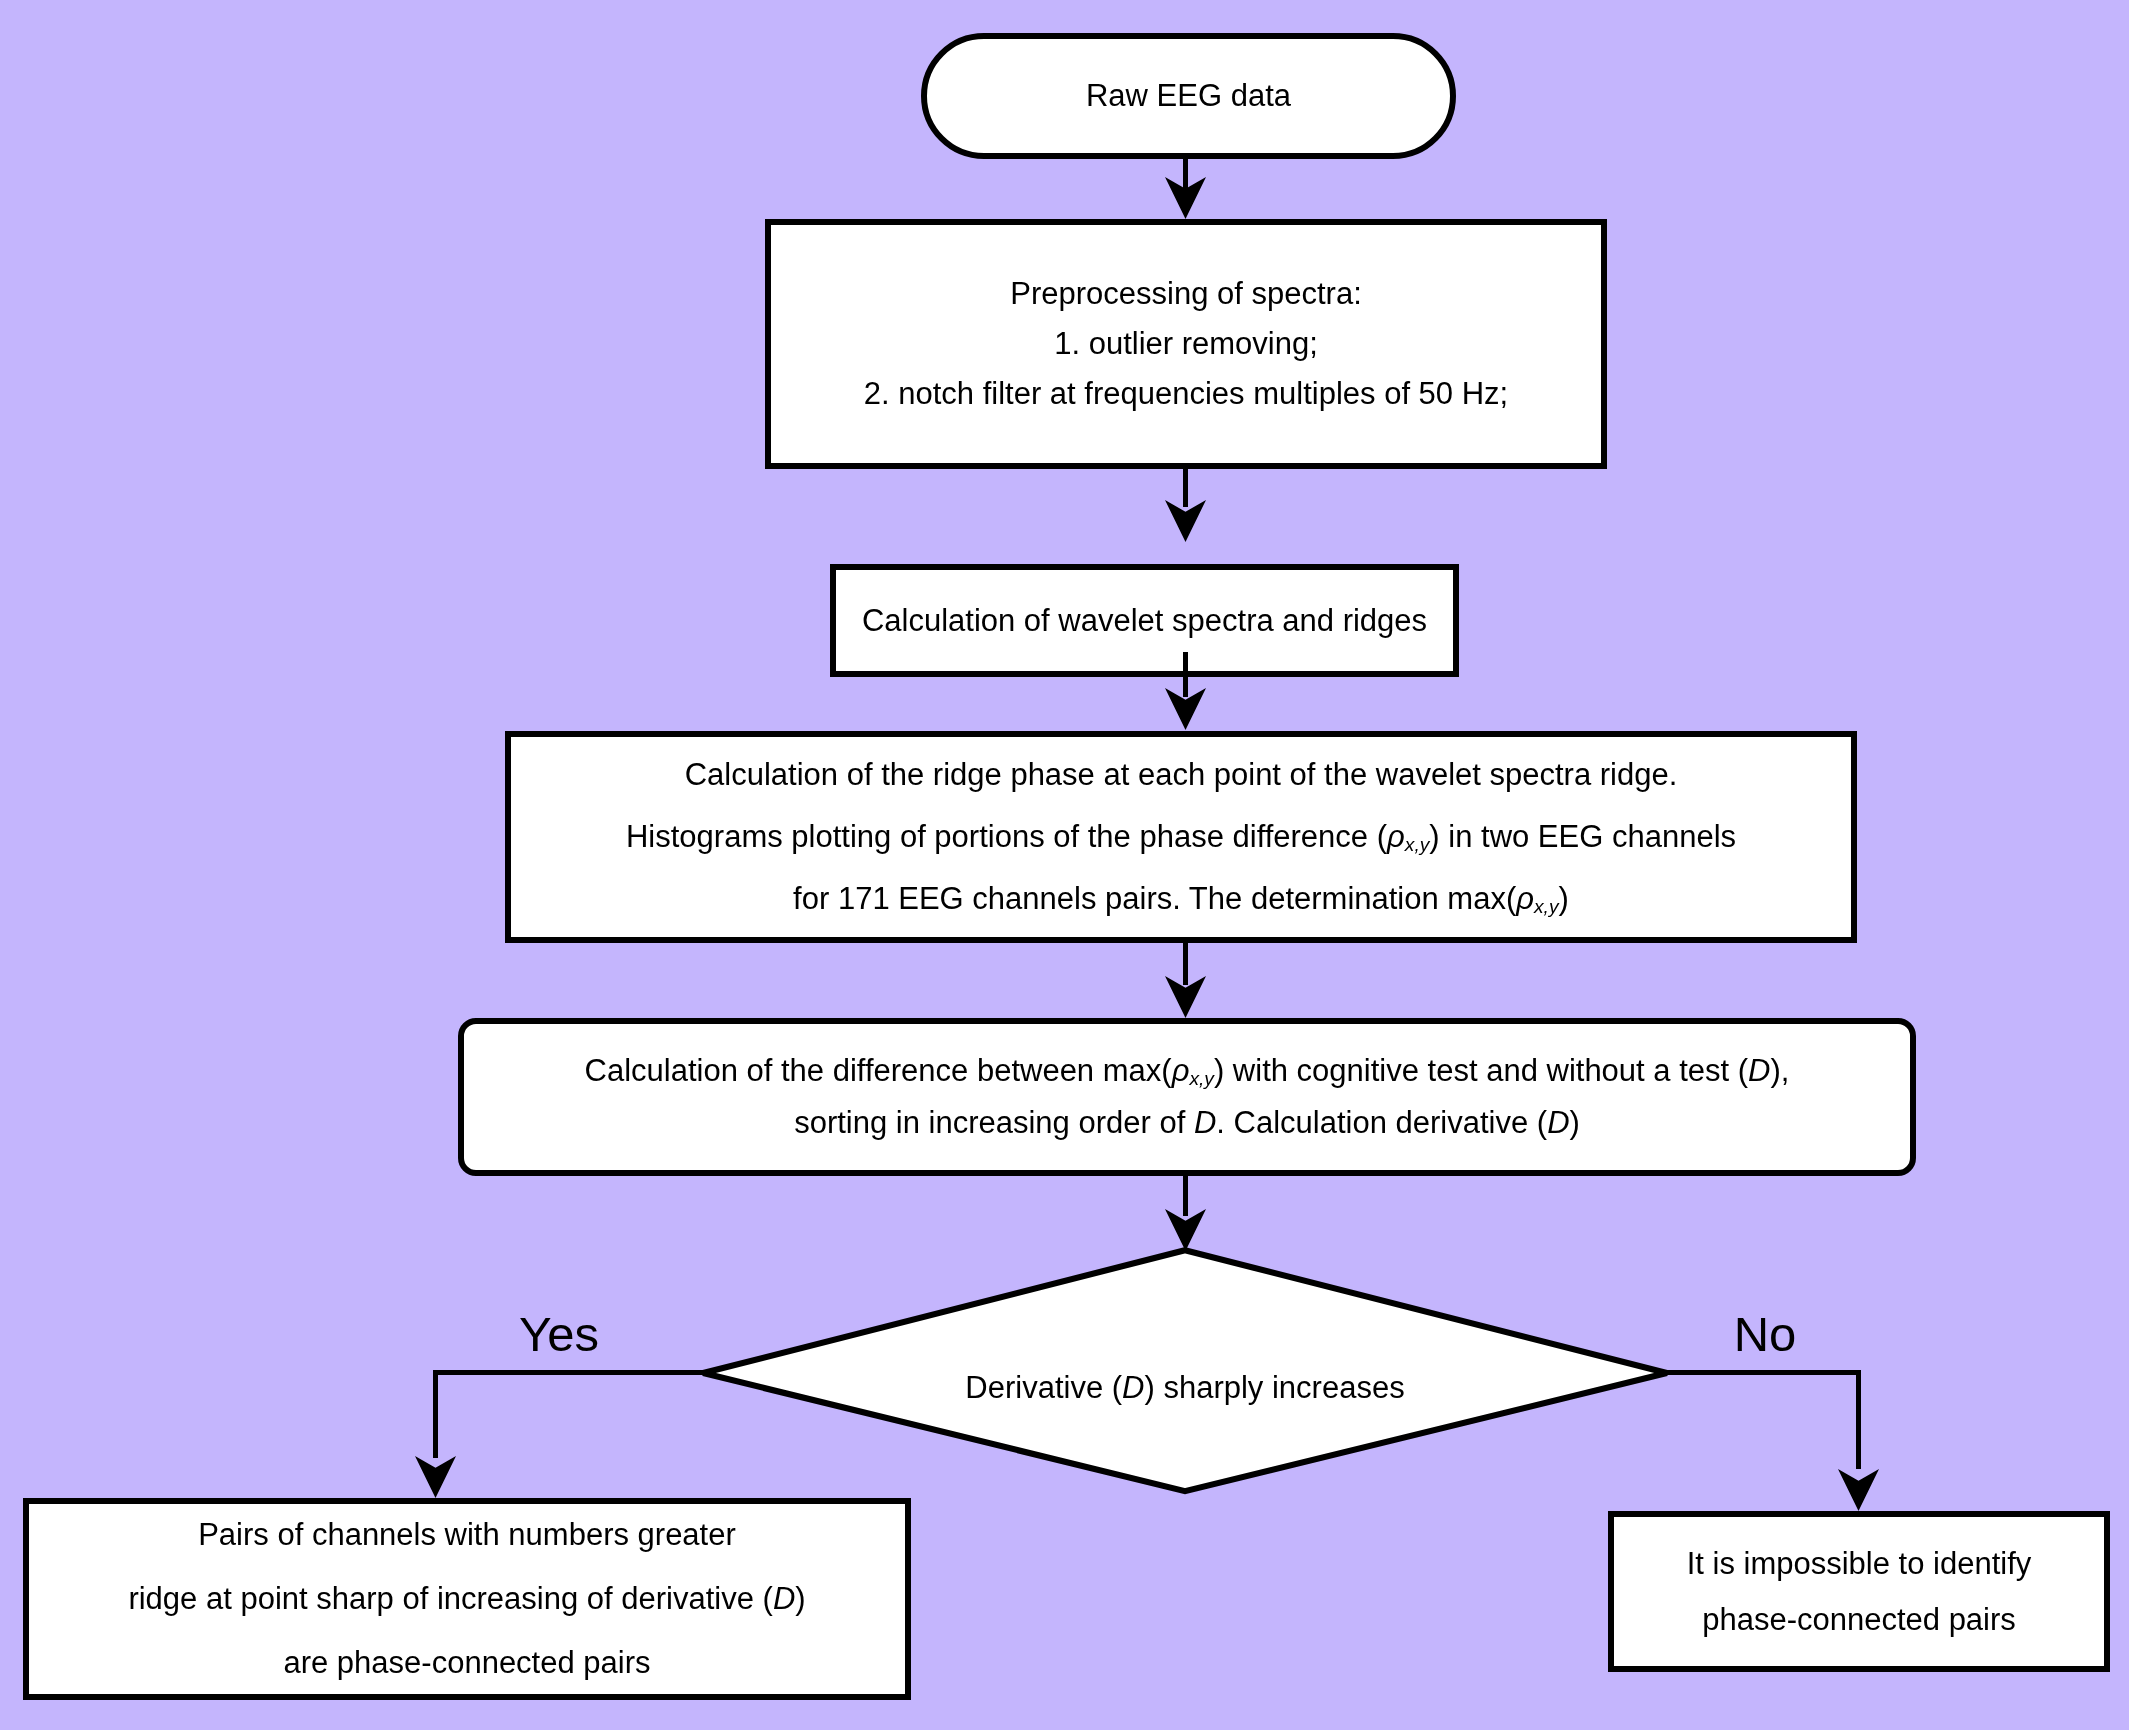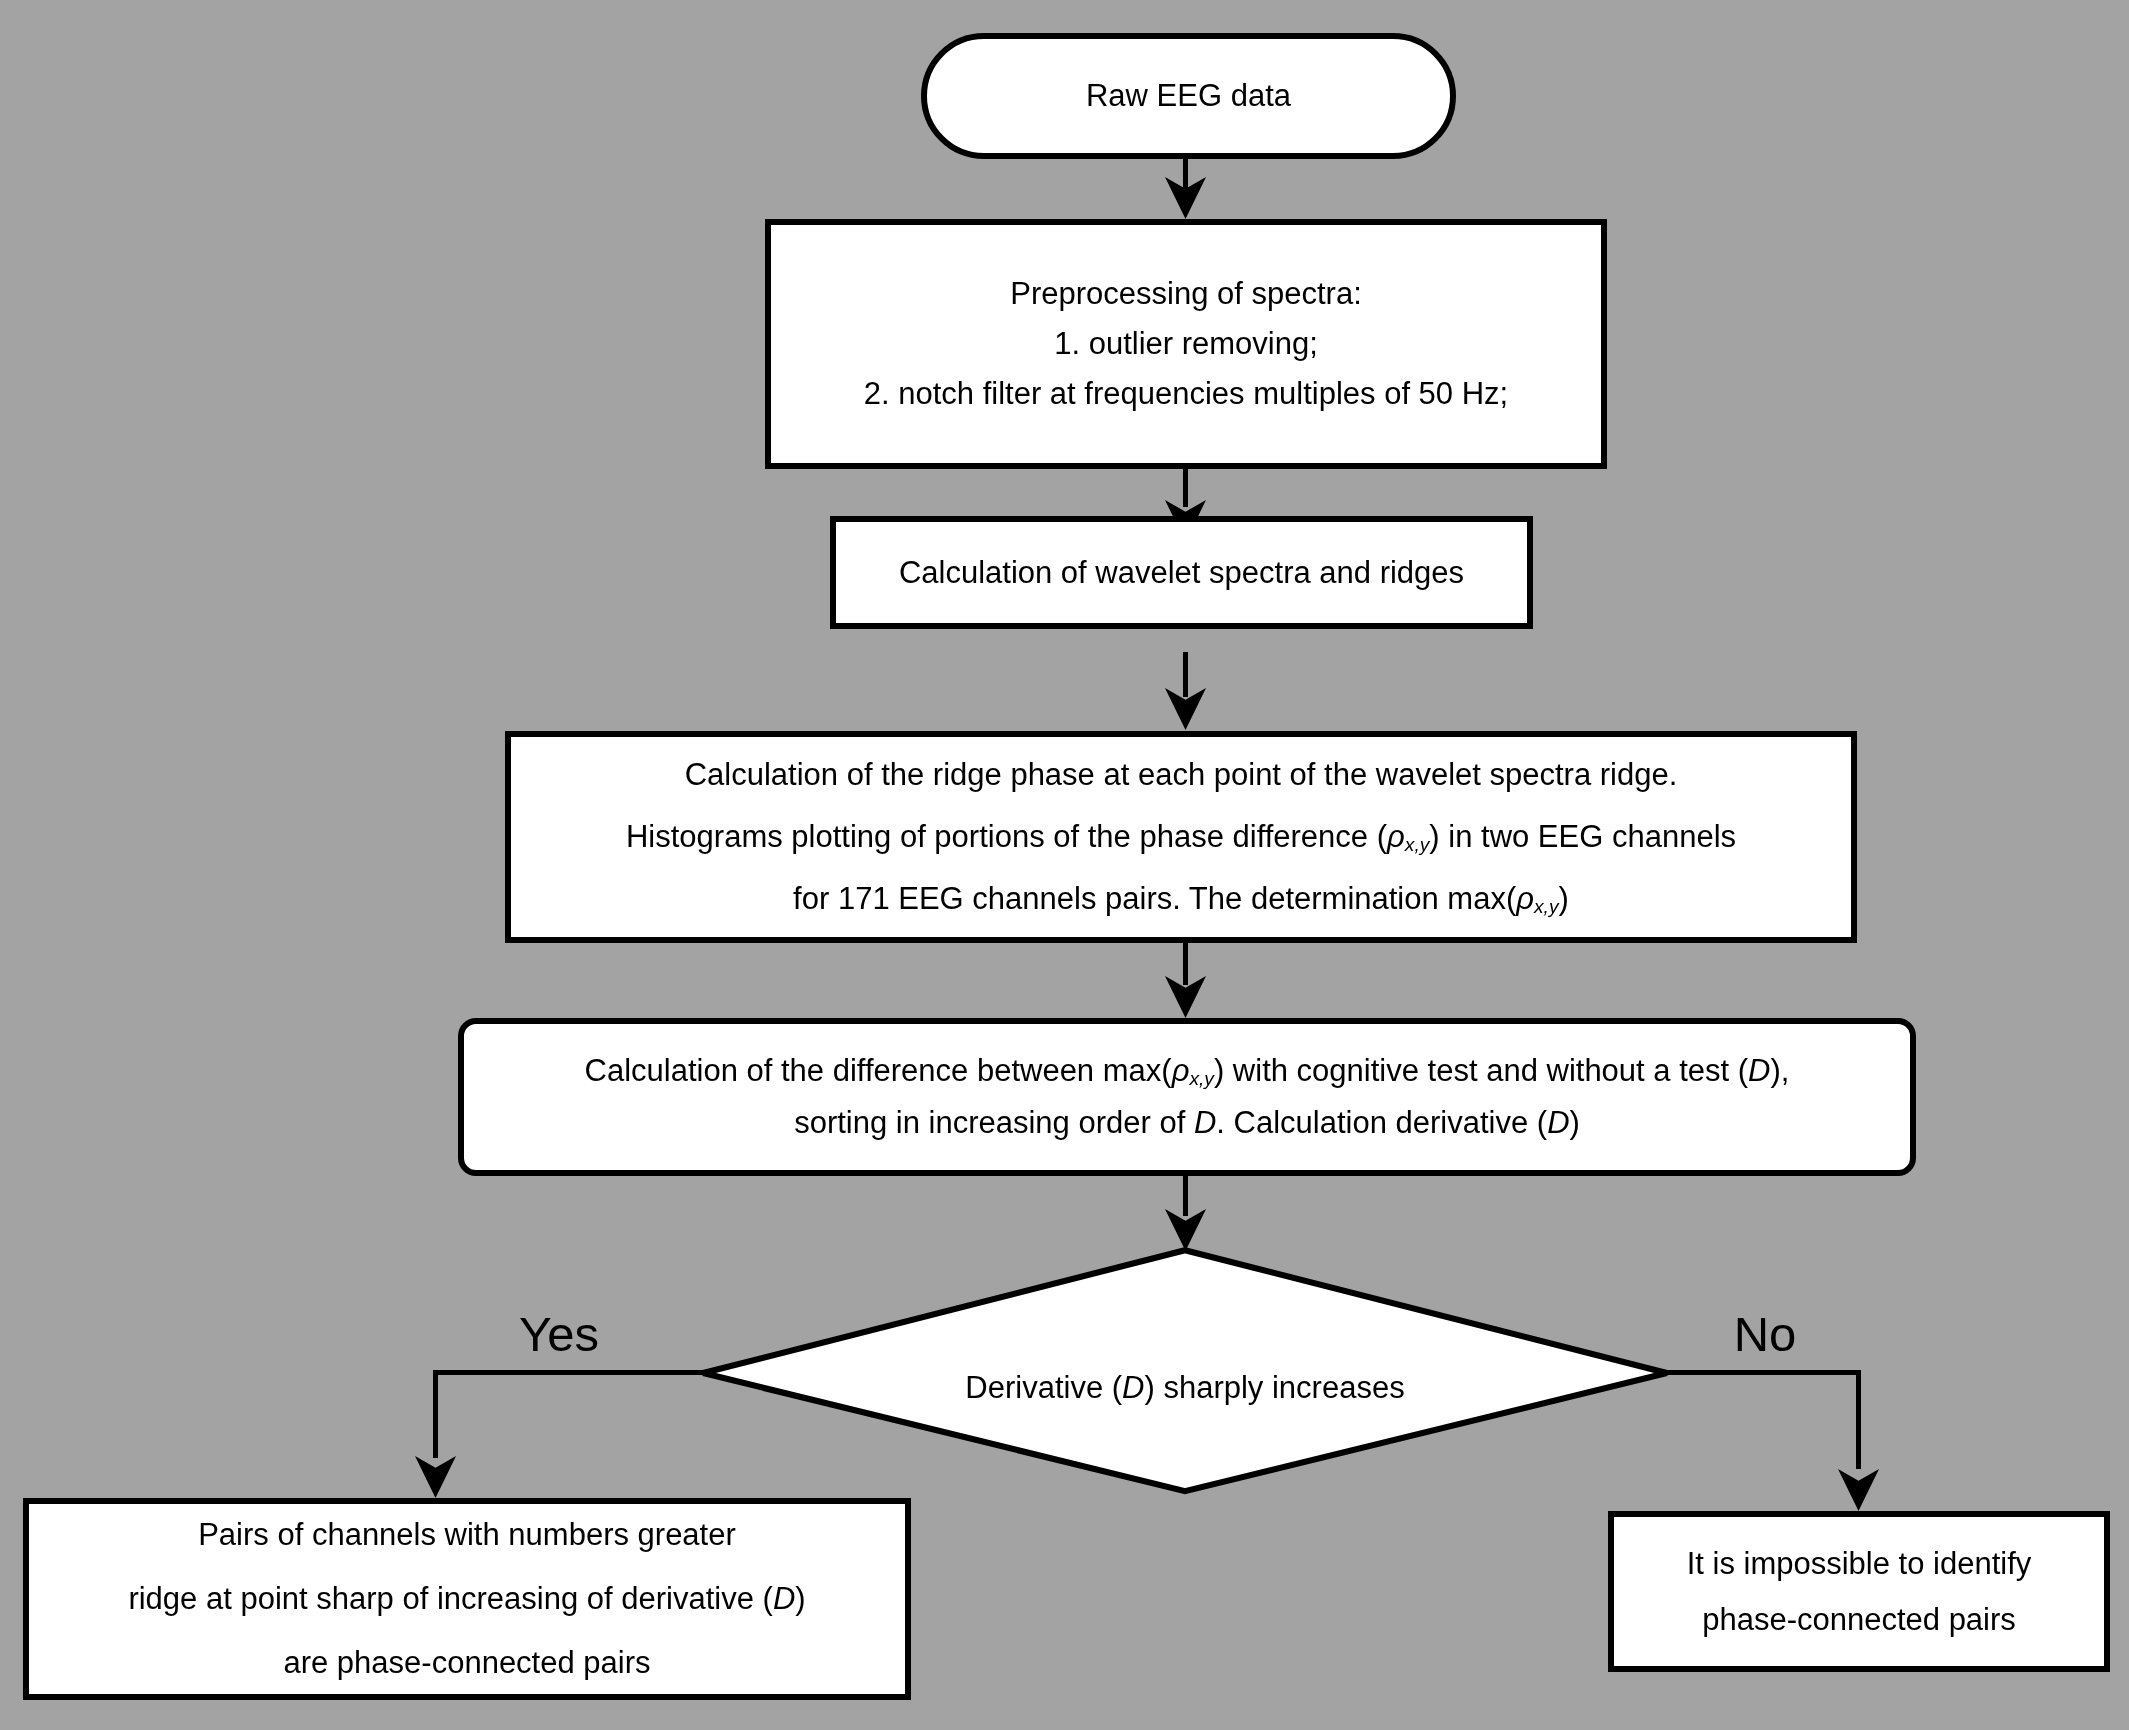--- a/index.html
+++ b/index.html
@@ -1,17 +1,17 @@
 <!DOCTYPE html>
 <html style="font-size:11px"><head>
 <meta charset="utf-8">
 <style>
   html,body{margin:0;padding:0;background:#ffffff;}
   .canvas{
-    position:relative;width:2129px;height:1731px;background:#a3a3a3;
+    position:relative;width:2129px;height:1731px;background:#c4b5fd;
     font-family:"Liberation Sans",sans-serif;color:#000000;
   }
   .node{
     position:absolute;background:#ffffff;border:6.8px solid #000000;
     box-sizing:border-box;display:flex;flex-direction:column;
     justify-content:center;align-items:center;text-align:center;
     font-size:31px;line-height:50px;
   }
   .terminator{border-width:6.1px;border-radius:63px;}
   .tline{white-space:nowrap;}
@@ -28,21 +28,21 @@
     font-weight:400;
   }
   .diamond-svg{position:absolute;overflow:visible;}
   .decision-label{
     position:absolute;display:flex;justify-content:center;align-items:center;
     text-align:center;font-size:31px;
   }
   
   .n-start{left:921px;top:33px;width:535px;height:126px;}
   .n-pre{left:765px;top:219px;width:842px;height:250px;line-height:50px;}
-  .n-wav{left:830px;top:516px;width:703px;height:113px;}
+  .n-wav{left:830px;top:564px;width:629px;height:113px;}
   .n-ridge{left:505px;top:731px;width:1352px;height:212px;line-height:54px;gap:8px;}
   .n-diff{left:458px;top:1018px;width:1458px;height:158px;line-height:52px;border-radius:18px;}
   .n-yes-result{left:23px;top:1498px;width:888px;height:202px;line-height:64px;}
   .n-no-result{left:1608px;top:1511px;width:502px;height:161px;line-height:56px;}
 </style>
 </head>
 <body>
 
 <div class="canvas">
 

